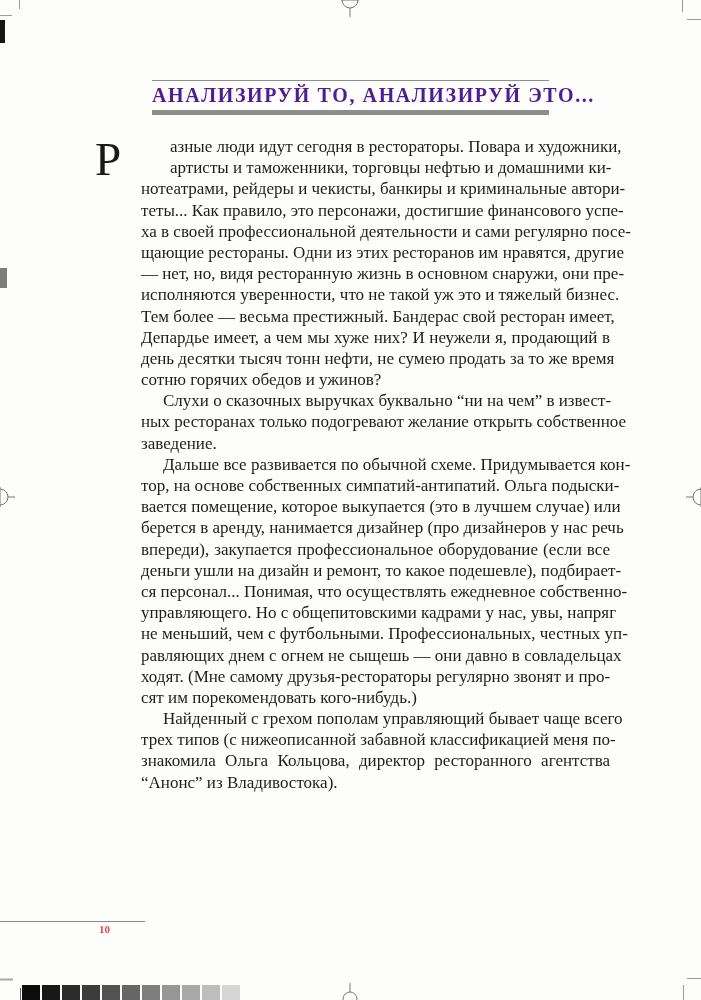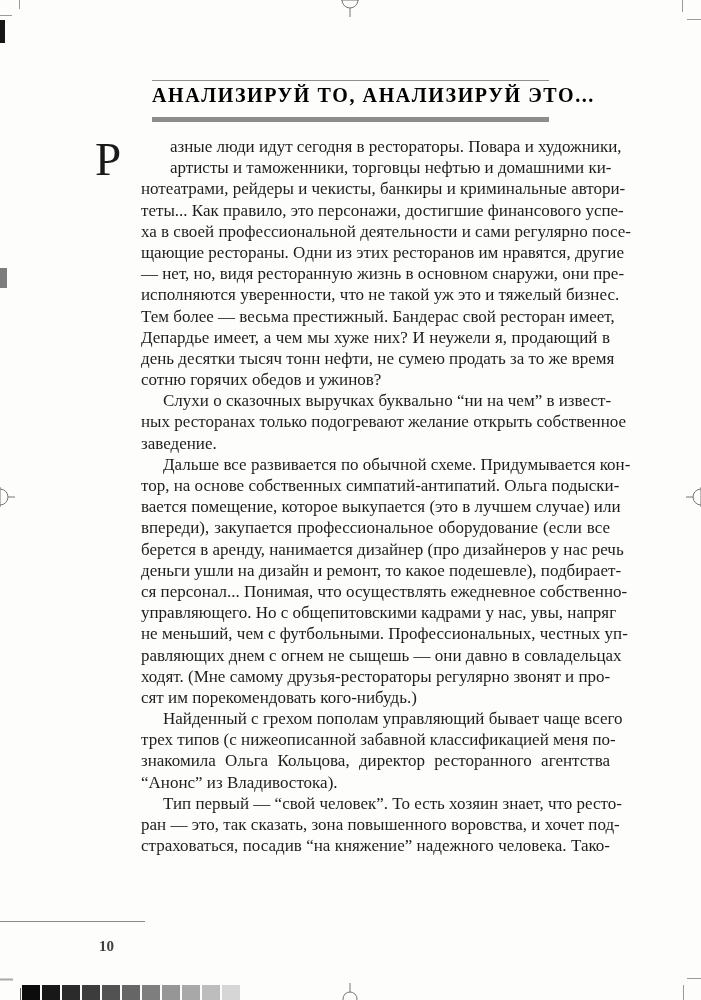--- a/index.html
+++ b/index.html
@@ -15,21 +15,21 @@
   
   .marks-svg{position:absolute;left:0;top:0;pointer-events:none;}
   
   .title-block{
     position:absolute;left:152px;top:80px;width:397px;
     text-align:center;
   }
   .title-topline{height:0;border-top:1px solid #8f8f8f;}
   .title-text{
     font-size:20px;font-weight:bold;letter-spacing:1.6px;
-    color:#000000;padding-top:3px;padding-bottom:10px;
+    color:#4c1d95;padding-top:3px;padding-bottom:3px;
     white-space:nowrap;
   }
   .title-bar{height:5px;background:#8d8d8d;}
   
   .body-text{
     position:absolute;left:97px;top:136px;width:513px;
     font-size:17px;
   }
   .paragraph{position:relative;}
   .line{
@@ -42,21 +42,21 @@
   .line.first-indent{text-indent:22px;}
   .line.dropcap-indent{padding-left:29px;}
   .drop-cap{
     position:absolute;left:-2px;top:3px;
     font-size:47px;line-height:40px;color:#1a1a1a;
   }
   
   .footer-rule{position:absolute;left:0;top:921px;width:145px;height:1px;background:#8a8a8a;}
   .page-number{
     position:absolute;left:99px;top:923px;
-    font-size:15px;font-weight:bold;color:#404040;margin-top:15px;
+    font-size:11px;font-weight:bold;color:#ef4444;
   }
   
   .grayscale-bar{
     position:absolute;left:22px;top:985px;height:15px;
     display:flex;gap:2px;
   }
   .grayscale-bar .swatch{width:18px;height:15px;}
   .bar-tick{position:absolute;left:20px;top:988px;width:1px;height:12px;background:#666;}
 </style>
 </head>
@@ -129,40 +129,35 @@
       </div>
       <div class="paragraph">
         <div class="line first-indent">Слухи о сказочных выручках буквально “ни на чем” в извест-</div>
         <div class="line">ных ресторанах только подогревают желание открыть собственное</div>
         <div class="line last-line">заведение.</div>
       </div>
       <div class="paragraph">
         <div class="line first-indent">Дальше все развивается по обычной схеме. Придумывается кон-</div>
         <div class="line">тор, на основе собственных симпатий-антипатий. Ольга подыски-</div>
         <div class="line">вается помещение, которое выкупается (это в лучшем случае) или</div>
+        <div class="line">берется в аренду, нанимается дизайнер (про дизайнеров у нас речь</div>
         <div class="line">впереди), закупается профессиональное оборудование (если все</div>
-        <div class="line">берется в аренду, нанимается дизайнер (про дизайнеров у нас речь</div>
         <div class="line">деньги ушли на дизайн и ремонт, то какое подешевле), подбирает-</div>
         <div class="line">ся персонал... Понимая, что осуществлять ежедневное собственно-</div>
         <div class="line">управляющего. Но с общепитовскими кадрами у нас, увы, напряг</div>
         <div class="line">не меньший, чем с футбольными. Профессиональных, честных уп-</div>
         <div class="line">равляющих днем с огнем не сыщешь — они давно в совладельцах</div>
         <div class="line">ходят. (Мне самому друзья-рестораторы регулярно звонят и про-</div>
         <div class="line last-line">сят им порекомендовать кого-нибудь.)</div>
       </div>
       <div class="paragraph">
         <div class="line first-indent">Найденный с грехом пополам управляющий бывает чаще всего</div>
         <div class="line">трех типов (с нижеописанной забавной классификацией меня по-</div>
         <div class="line">знакомила Ольга Кольцова, директор ресторанного агентства</div>
         <div class="line last-line">“Анонс” из Владивостока).</div>
-      </div>
-      <div class="paragraph">
-        <div class="line first-indent">Тип первый — “свой человек”. То есть хозяин знает, что ресто-</div>
-        <div class="line">ран — это, так сказать, зона повышенного воровства, и хочет под-</div>
-        <div class="line">страховаться, посадив “на княжение” надежного человека. Тако-</div>
       </div>
     </div>
 
   <div class="footer-rule"></div>
   <div class="page-number">10</div>
 
   <div class="bar-tick"></div>
   <div class="grayscale-bar">
       <div class="swatch" style="background: rgb(12, 12, 12);"></div>
       <div class="swatch" style="background: rgb(24, 24, 24);"></div>

